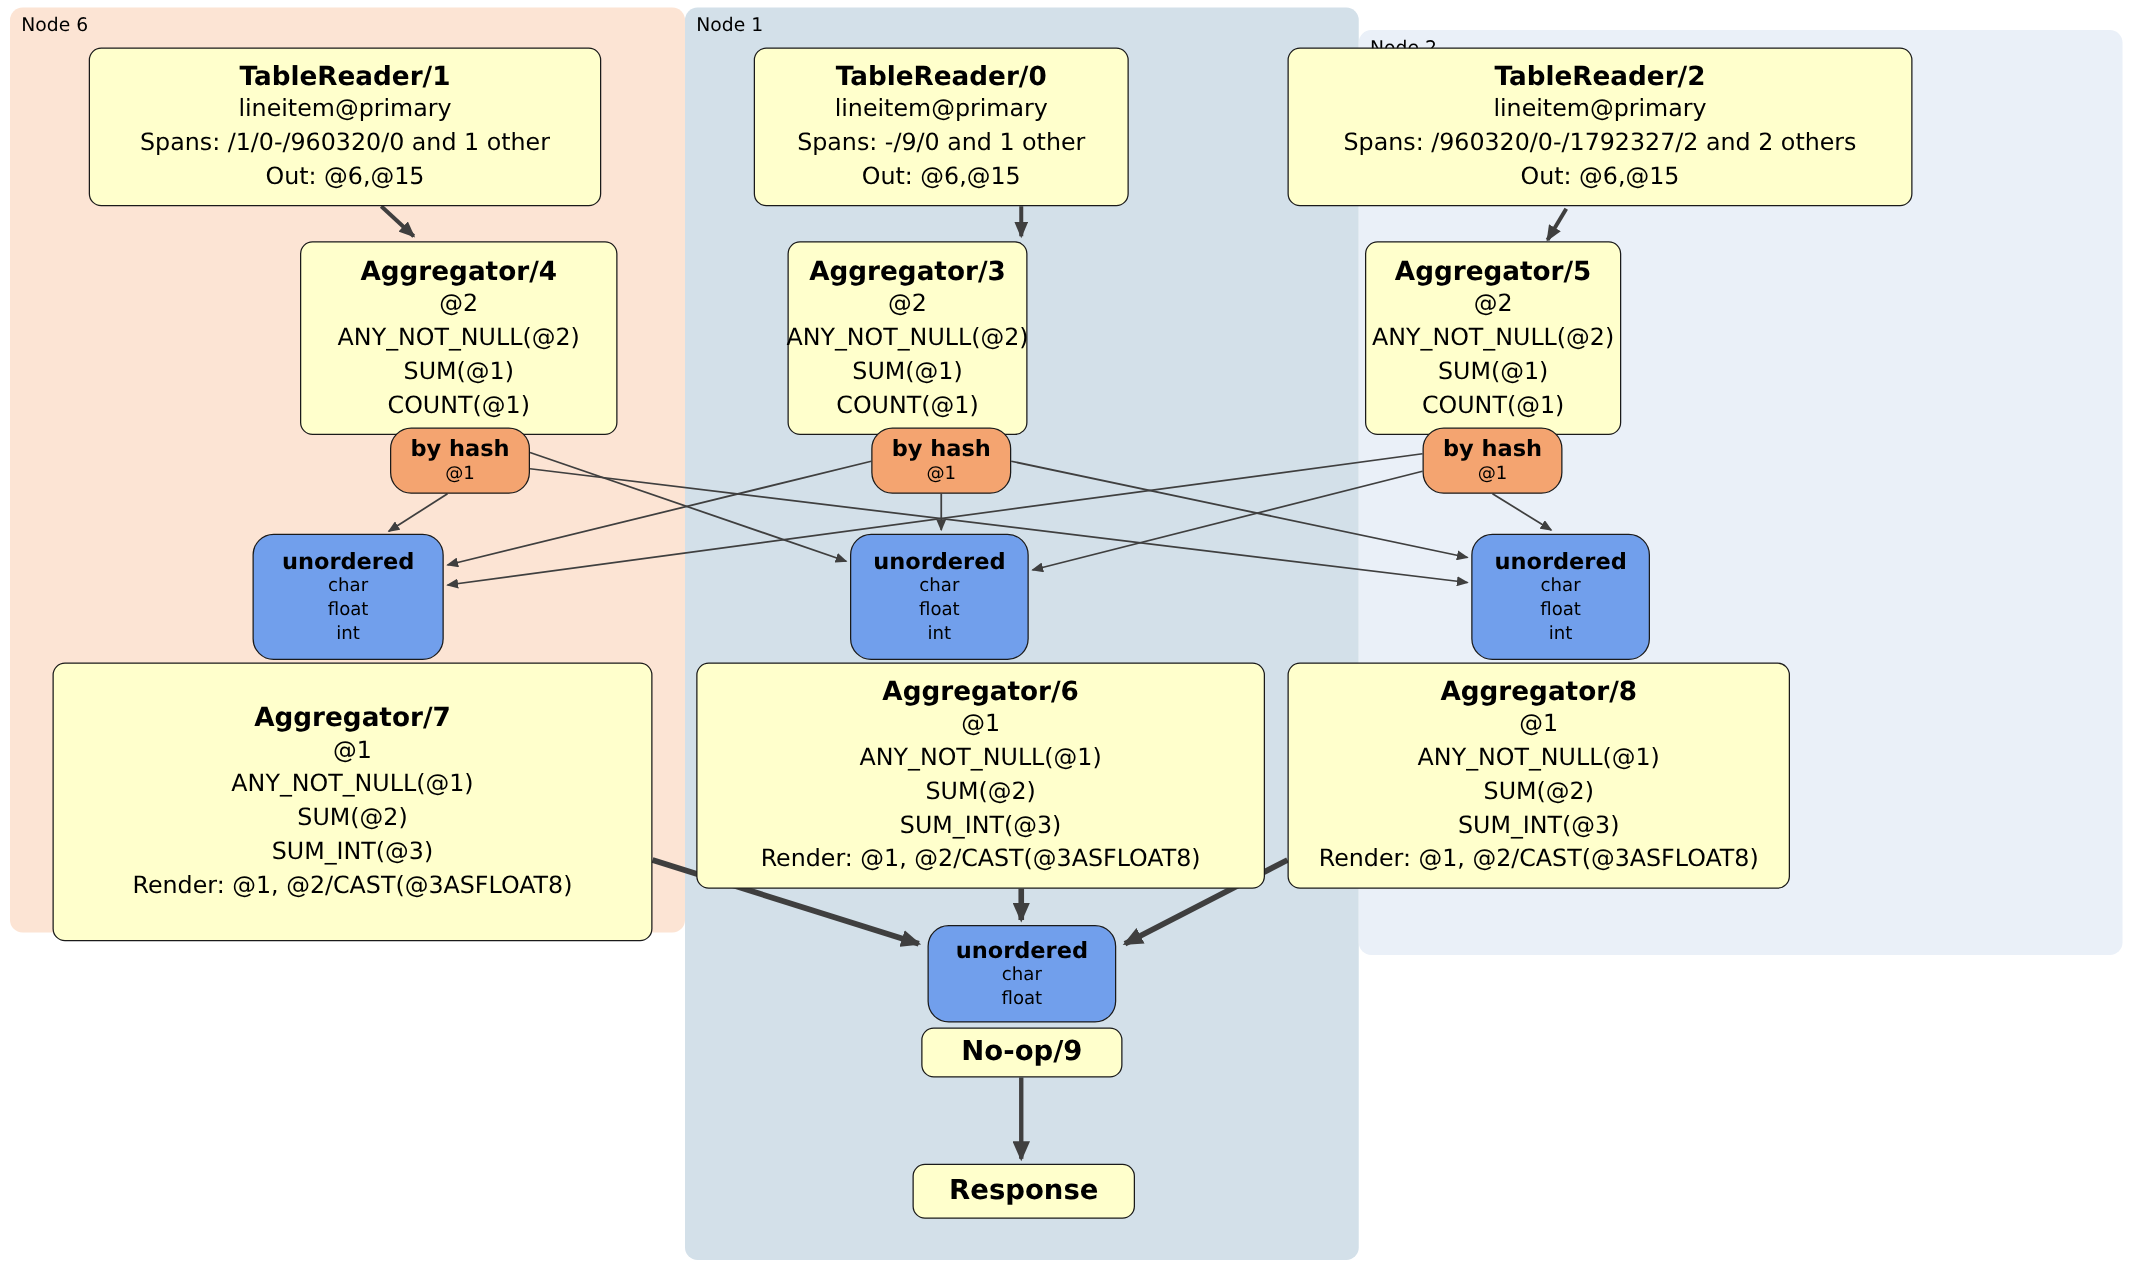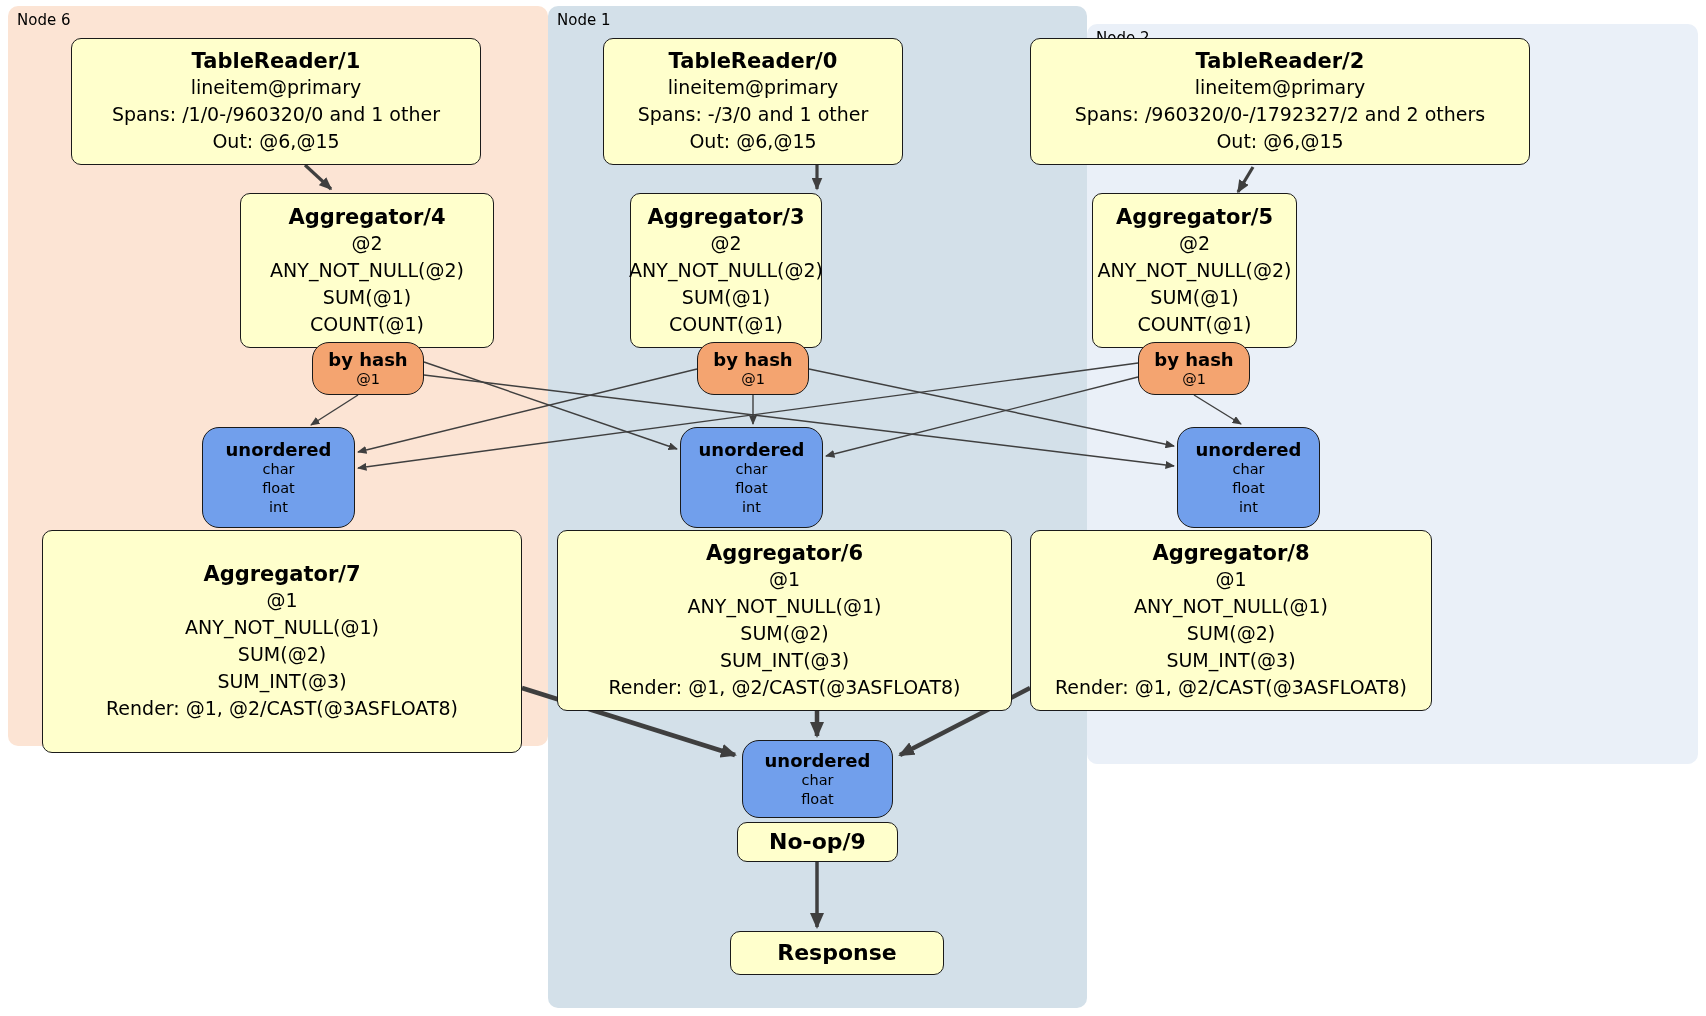--- a/index.html
+++ b/index.html
@@ -111,21 +111,21 @@
     <div class="bl">@1</div>
     <div class="bl">ANY_NOT_NULL(@1)</div>
     <div class="bl">SUM(@2)</div>
     <div class="bl">SUM_INT(@3)</div>
     <div class="bl">Render: @1, @2/CAST(@3ASFLOAT8)</div>
   </div>
 
   <div class="box" style="left:603px;top:38px;width:300px;height:127px;">
     <div class="bt">TableReader/0</div>
     <div class="bl">lineitem@primary</div>
-    <div class="bl">Spans: -/3/0 and 1 other</div>
+    <div class="bl">Spans: -/9/0 and 1 other</div>
     <div class="bl">Out: @6,@15</div>
   </div>
   <div class="box" style="left:630px;top:193px;width:192px;height:155px;">
     <div class="bt">Aggregator/3</div>
     <div class="bl">@2</div>
     <div class="bl">ANY_NOT_NULL(@2)</div>
     <div class="bl">SUM(@1)</div>
     <div class="bl">COUNT(@1)</div>
   </div>
   <div class="box router" style="left:697px;top:342px;width:112px;height:53px;">
@@ -180,17 +180,17 @@
   </div>
 
   <div class="box sync" style="left:742px;top:740px;width:151px;height:78px;">
     <div class="bt">unordered</div>
     <div class="bl">char</div>
     <div class="bl">float</div>
   </div>
   <div class="box term" style="left:737px;top:822px;width:161px;height:40px;">
     <div class="bt">No-op/9</div>
   </div>
-  <div class="box term" style="left:730px;top:931px;width:214px;height:44px;">
+  <div class="box term" style="left:730px;top:931px;width:178px;height:44px;">
     <div class="bt">Response</div>
   </div>
 
 </div>
 
 </body></html>

